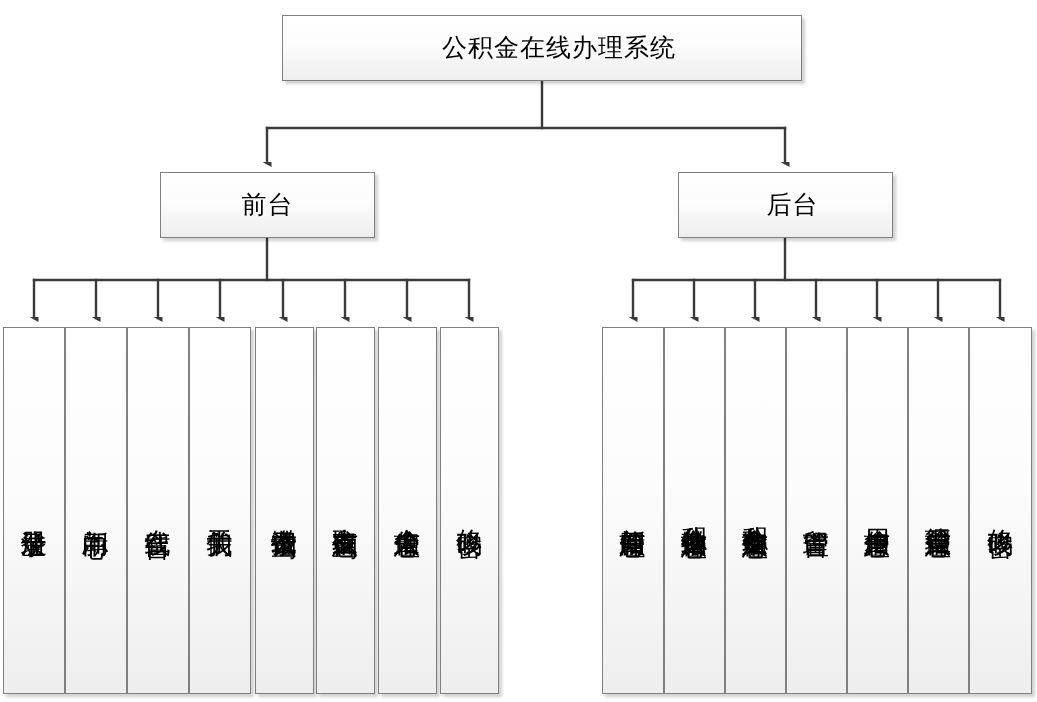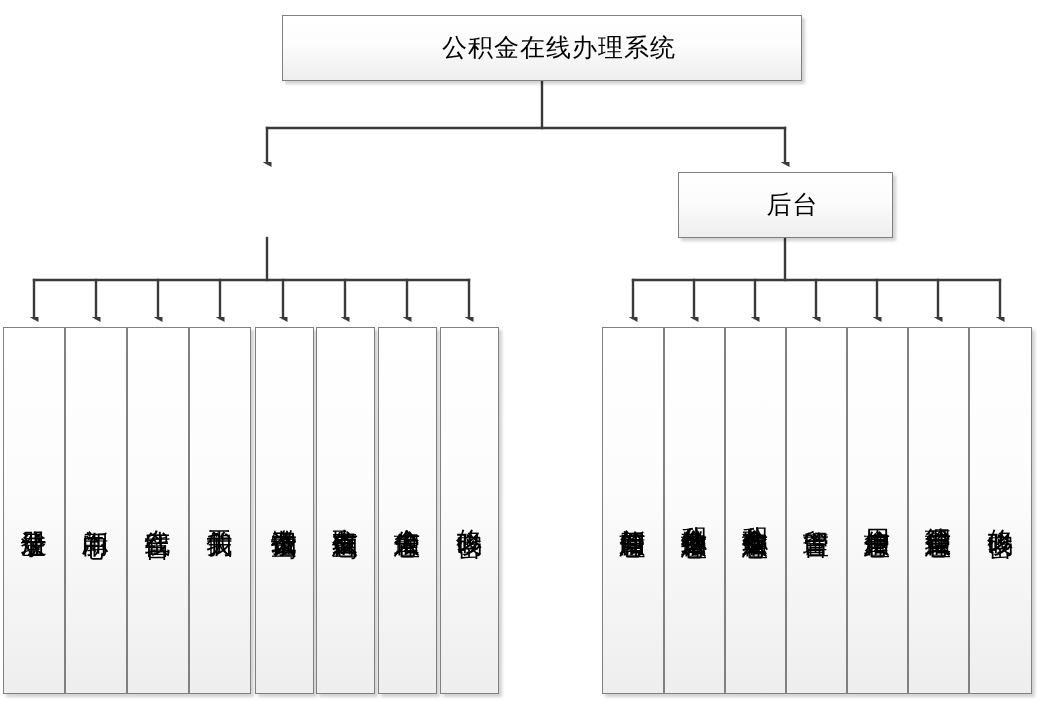--- a/index.html
+++ b/index.html
@@ -99,20 +99,23 @@
       <path d="M 877,280 L 877,318" marker-end="url(#arrowhead)"></path>
       <path d="M 938,280 L 938,318" marker-end="url(#arrowhead)"></path>
       <path d="M 1000,280 L 1000,318" marker-end="url(#arrowhead)"></path>
     </g>
   </svg>
 
   <div class="node node-h" style="left:282px; top:15px; width:520px; height:66px;padding-left:34px;">
     <span>公积金在线办理系统</span>
   </div>
 
+  <div class="node node-h" style="left:160px; top:172px; width:215px; height:66px;">
+    <span>前台</span>
+  </div>
 
   <div class="node node-h" style="left:678px; top:172px; width:215px; height:66px;padding-left:14px;">
     <span>后台</span>
   </div>
 
   <div class="node node-v" style="left:3px; top:327px; width:62px; height:367px;">
     <span>注册登录</span>
   </div>
   <div class="node node-v" style="left:65px; top:327px; width:62px; height:367px;">
     <span>新闻中心</span>

